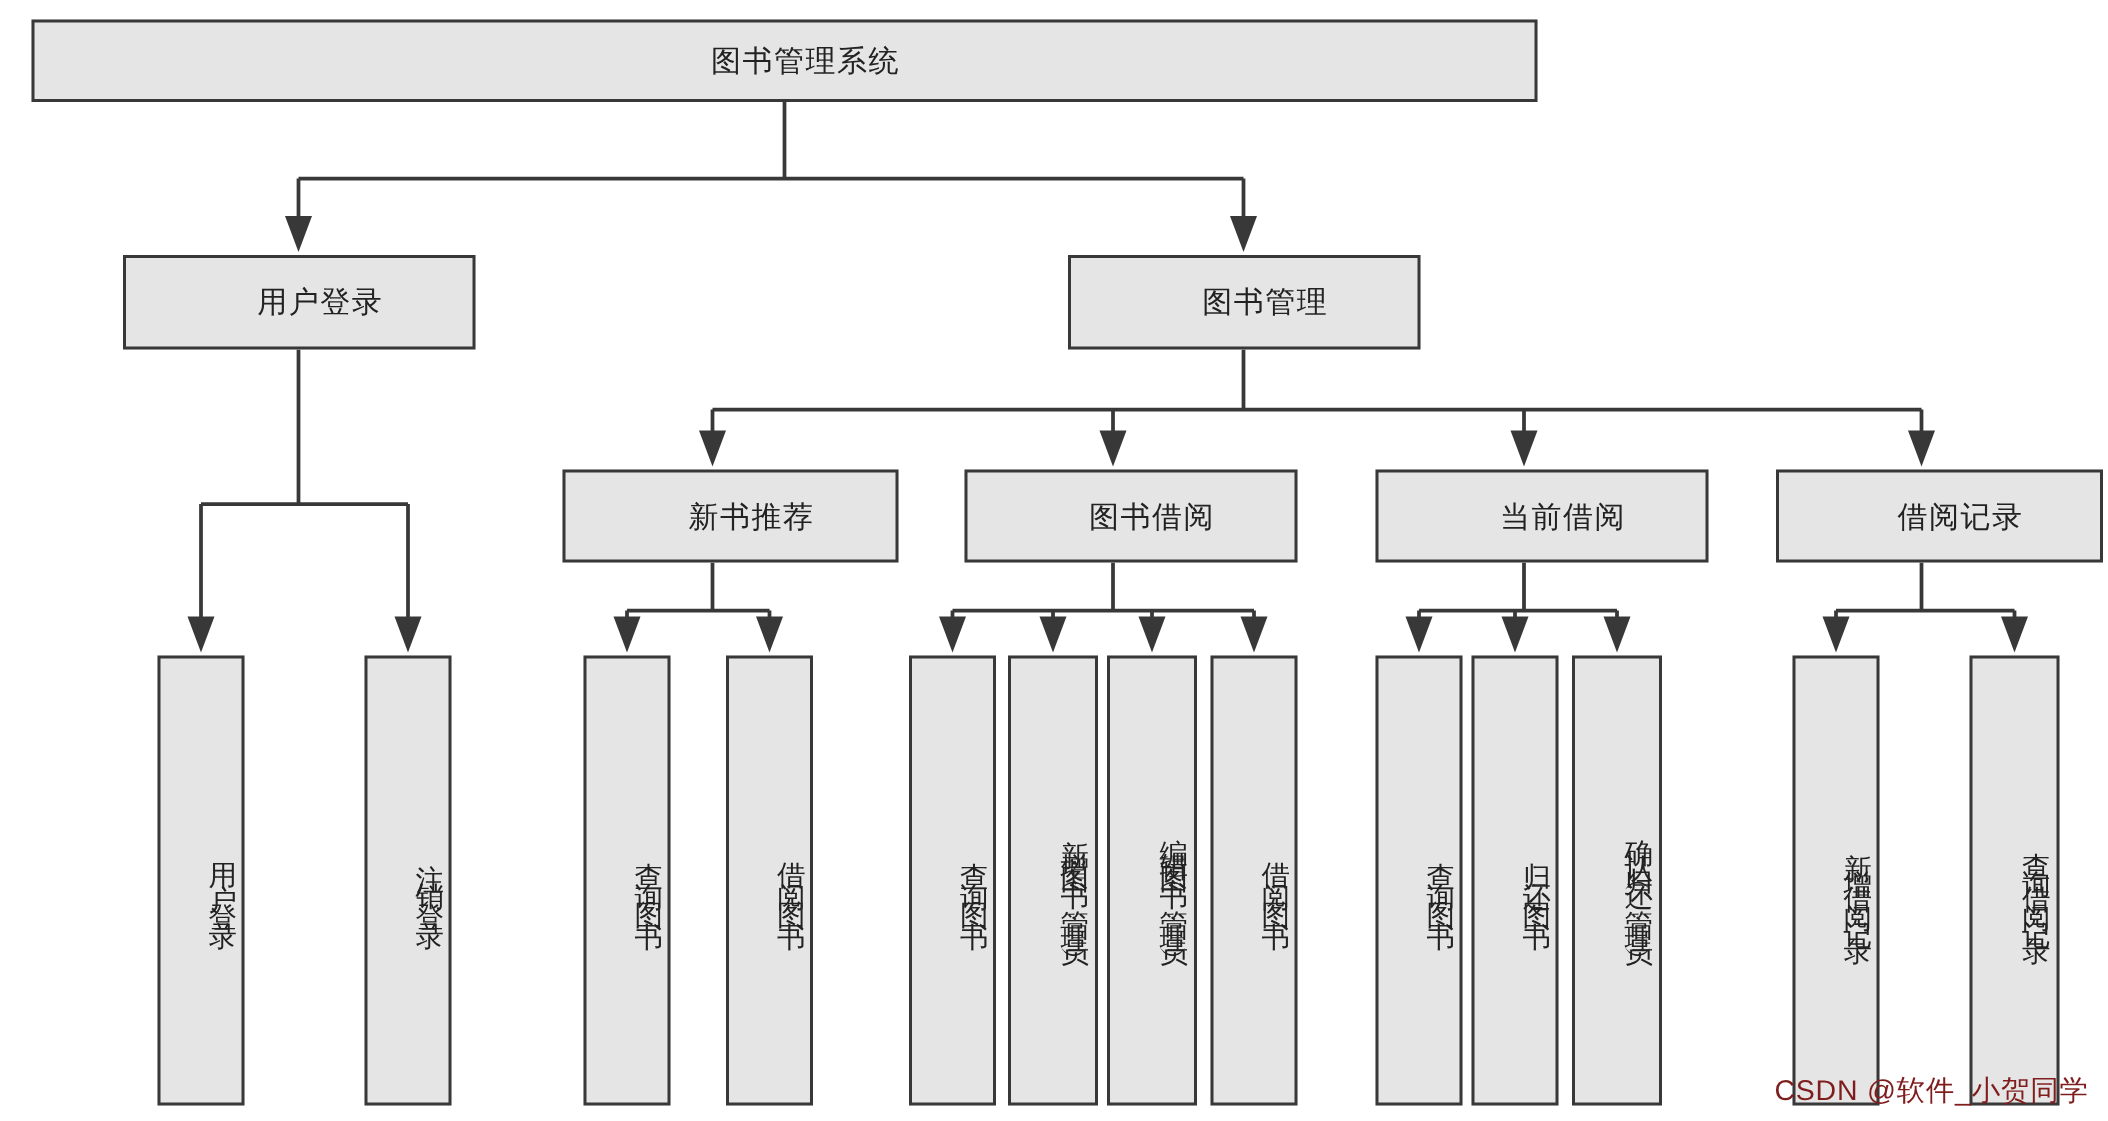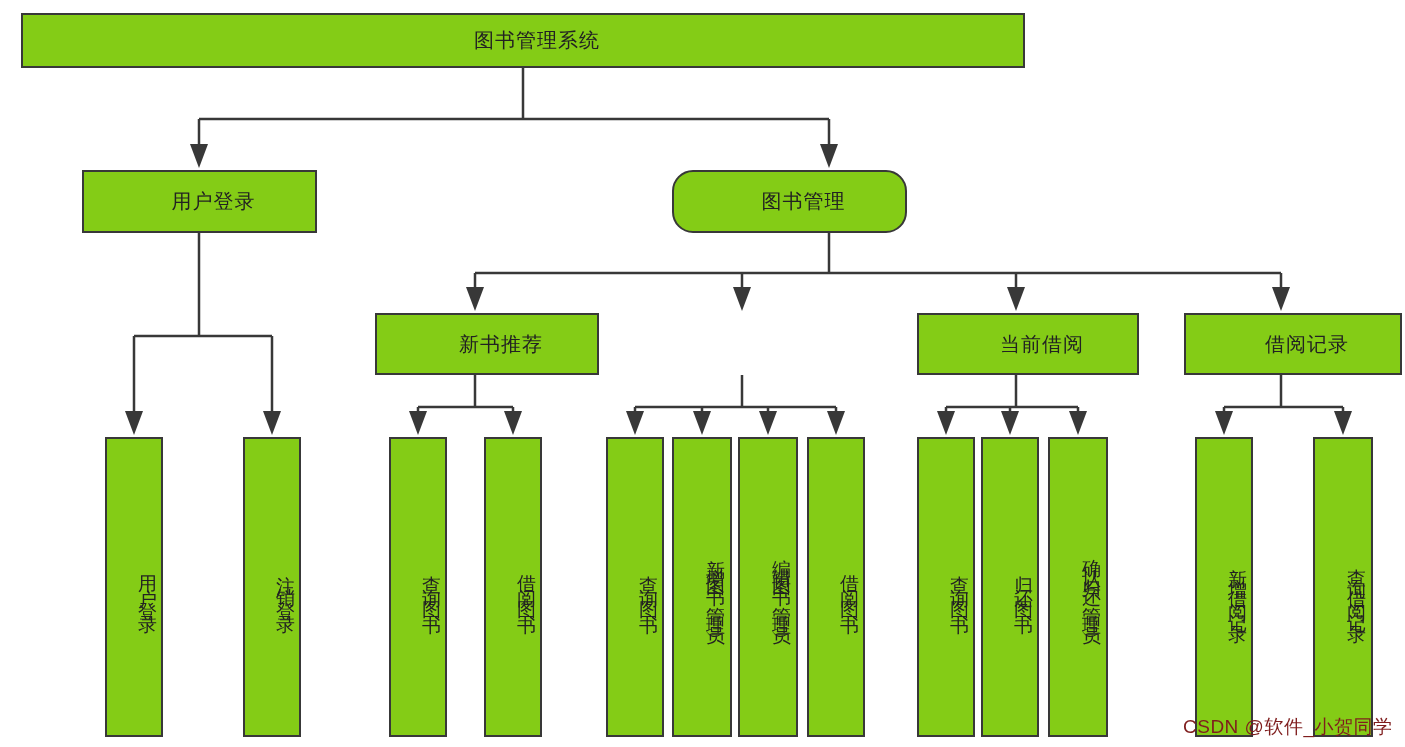--- a/index.html
+++ b/index.html
@@ -12,35 +12,35 @@
     overflow: hidden;
   }
   #connectors {
     position: absolute;
     left: 0; top: 0;
     width: 1405px; height: 747px;
     z-index: 1;
   }
   .box {
     position: absolute;
-    background: #84cc16;
+    background: #e5e5e5;
     border: 2.5px solid #383838;
     box-sizing: border-box;
     display: flex;
     align-items: center;
     justify-content: center;
     color: #222222;
     z-index: 2;
     padding-left: 28px;
   }
   .hlabel { font-size: 20px; letter-spacing: 1px; white-space: nowrap; }
   .lvl1 { left: 21px;  top: 13px;  width: 1004px; height: 55px; }
   .lvl2 { top: 170px; height: 63px; width: 235px; }
   .lvl2.b0 { left: 82px; }
-  .lvl2.b1 { left: 672px; border-radius: 21px; }
+  .lvl2.b1 { left: 712px; }
   .lvl3 { top: 313px; height: 62px; margin-left: 12px; }
   .lvl3.b0 { left: 363px;  width: 224px; }
   .lvl3.b1 { left: 631px;  width: 222px; }
   .lvl3.b2 { left: 905px;  width: 222px; align-items: center; }
   .lvl3.b3 { left: 1172px; width: 218px; text-align: right; }
   .leaf { top: 437px; height: 300px; width: 58px; }
   .leaf.wide { width: 60px; }
   .vtext {
     writing-mode: vertical-lr;
     text-orientation: mixed;
@@ -130,20 +130,23 @@
   <div class="box lvl2 b0">
     <span class="hlabel">用户登录</span>
   </div>
   <div class="box lvl2 b1">
     <span class="hlabel">图书管理</span>
   </div>
 
   <div class="box lvl3 b0">
     <span class="hlabel">新书推荐</span>
   </div>
+  <div class="box lvl3 b1">
+    <span class="hlabel">图书借阅</span>
+  </div>
   <div class="box lvl3 b2">
     <span class="hlabel">当前借阅</span>
   </div>
   <div class="box lvl3 b3">
     <span class="hlabel">借阅记录</span>
   </div>
 
   <div class="box leaf lf-u0">
     <span class="vtext">用户登录</span>
   </div>

